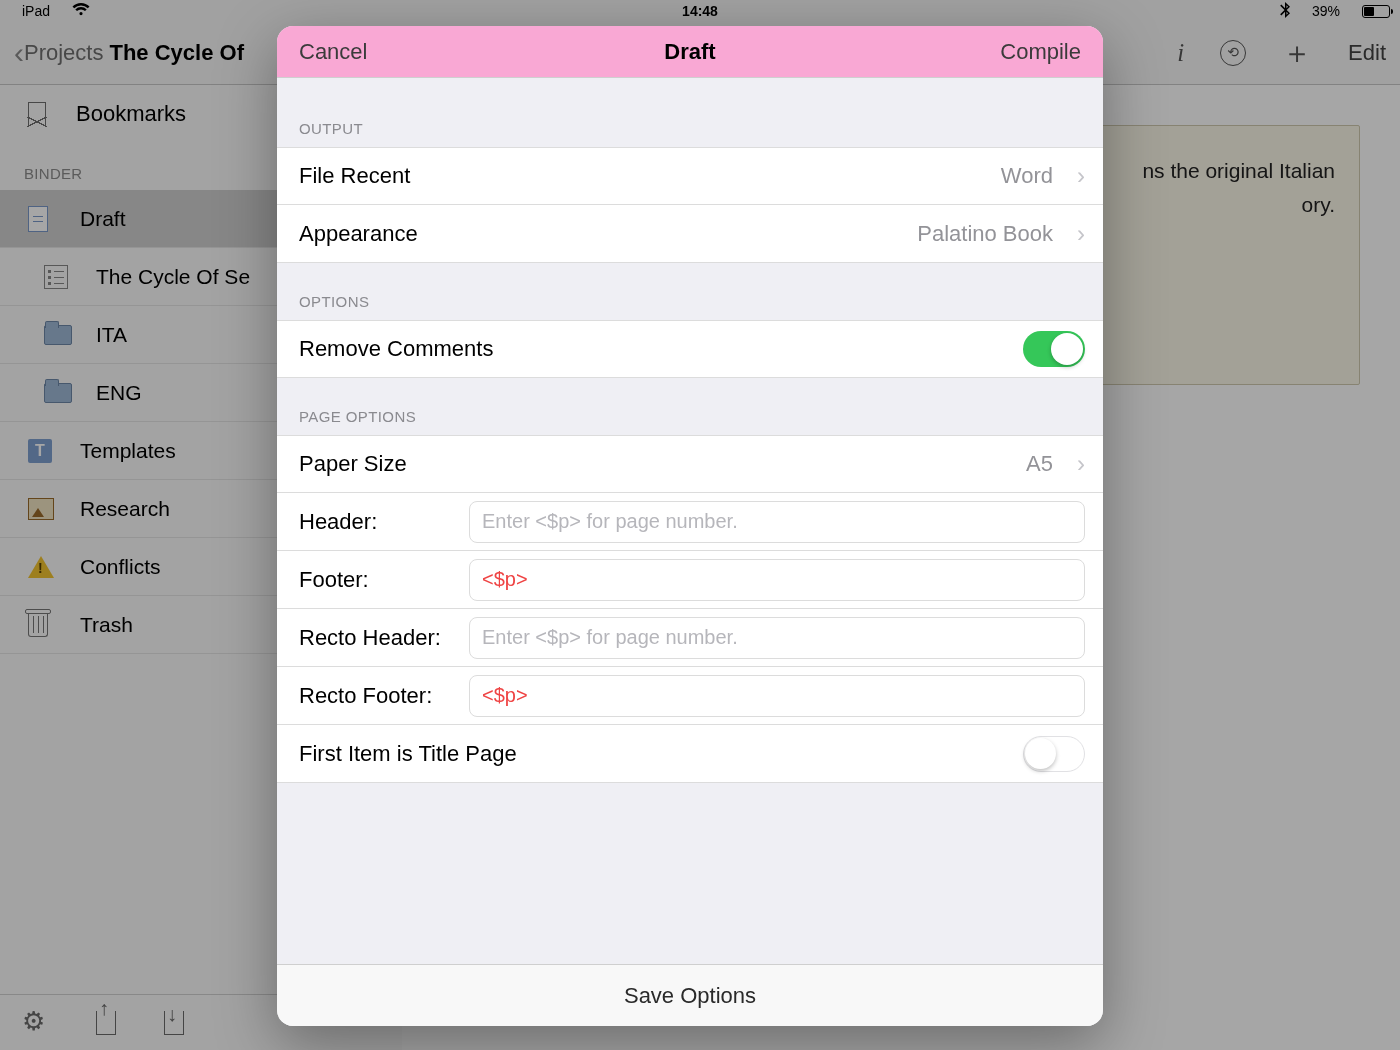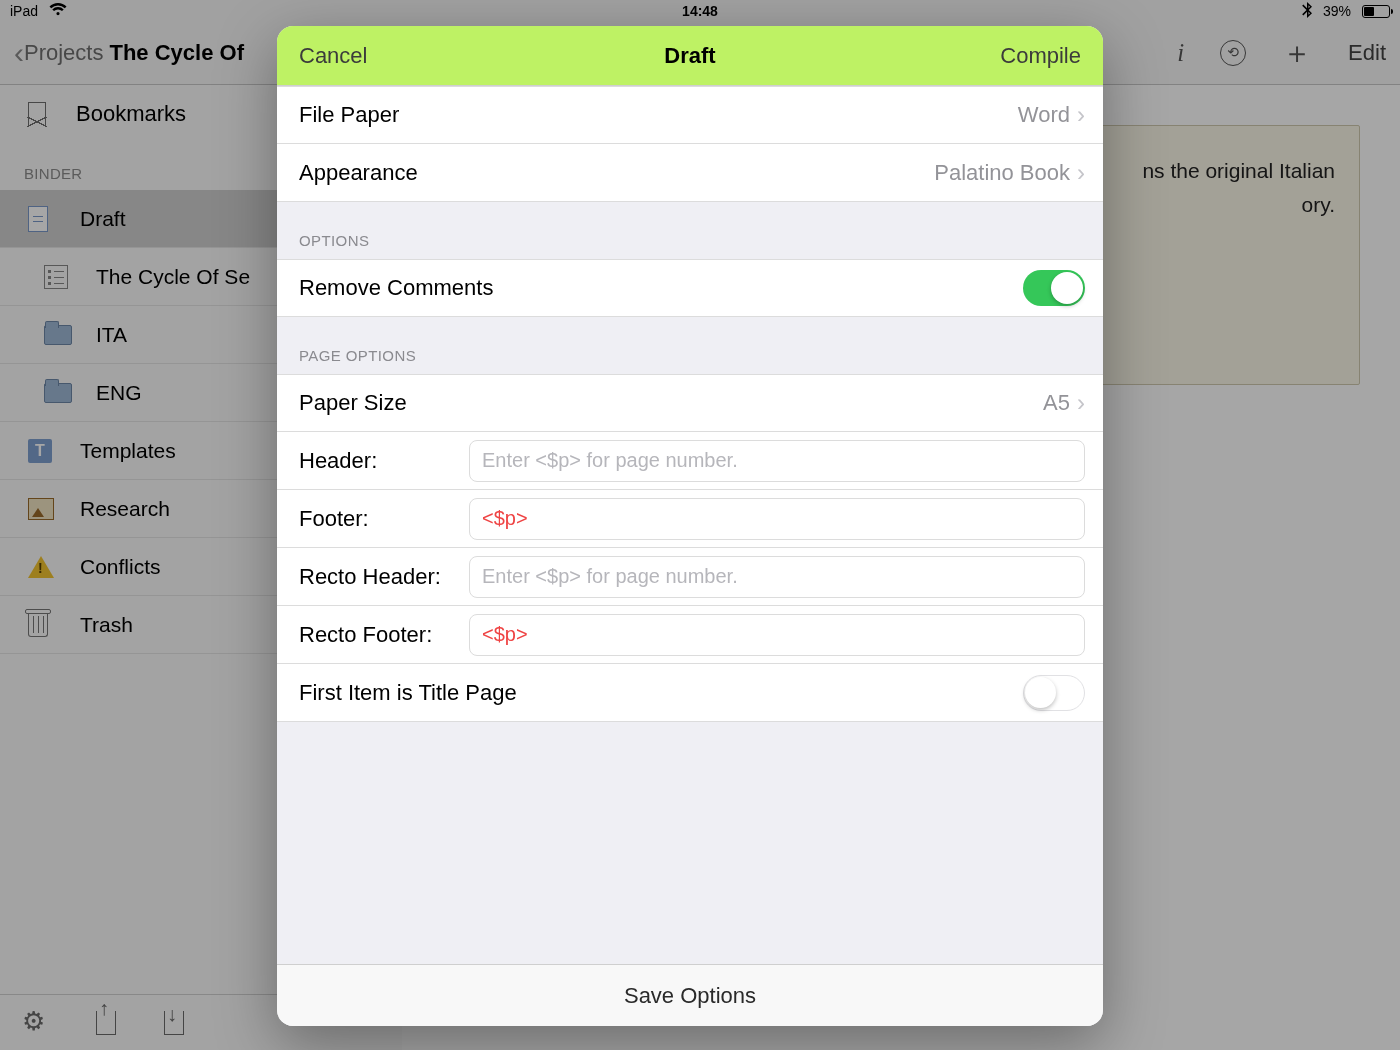--- a/index.html
+++ b/index.html
@@ -1,21 +1,21 @@
 <!DOCTYPE html>
 <html><head>
 <meta charset="utf-8">
 <style>
 * { box-sizing: border-box; margin: 0; padding: 0; }
 html, body { width: 1400px; height: 1050px; overflow: hidden; font-family: -apple-system, "Helvetica Neue", Arial, sans-serif; }
 body { background: #f7f7f7; position: relative; }
 
 
 .status-bar { height: 22px; display: flex; align-items: center; justify-content: space-between; padding: 0 10px; font-size: 14px; font-weight: 500; }
-.status-left, .status-right { display: flex; align-items: center; gap: 11px; }
+.status-left, .status-right { display: flex; align-items: center; gap: 22px; margin-left: 12px; }
 .status-center { position: absolute; left: 50%; transform: translateX(-50%); font-weight: 600; }
 .wifi-icon, .bt-icon { display: inline-block; }
 .battery-shell { display:inline-flex; align-items:center; }
 .battery { width: 28px; height: 13px; border: 1.3px solid #000; border-radius: 3px; position: relative; display:inline-block; }
 .battery::after { content:""; position:absolute; right:-4px; top:3px; width:2.5px; height:5px; background:#000; border-radius:0 2px 2px 0; }
 .battery-fill { position:absolute; left:1px; top:1px; bottom:1px; width:38%; background:#000; border-radius:1px; }
 
 
 .nav-bar { height: 63px; border-bottom: 1px solid #c8c8c8; display:flex; align-items:center; padding: 0 14px; background:#f8f8f8; }
 .nav-back { display:flex; align-items:center; color:#6f6f6f; font-size: 22px; }
@@ -43,30 +43,30 @@
 .sticky { position:absolute; right:40px; top:40px; width:680px; height:260px; background:#fbf7e9; border:1px solid #cfcab0; padding:28px 24px; font-size:21px; color:#222; line-height:1.6; border-radius:2px; }
 
 
 .bottom-bar { position:absolute; left:0; bottom:0; width:402px; height:56px; border-top:1px solid #d2d2d2; display:flex; align-items:center; gap:48px; padding-left:24px; color:#6a6a6a; background:#fafafa; }
 
 
 .dim { position:absolute; inset:0; background:rgba(0,0,0,.35); }
 
 
 .modal { position:absolute; left:277px; top:26px; width:826px; height:1000px; background:#efeff4; border-radius:16px; box-shadow: 0 18px 60px rgba(0,0,0,.35); display:flex; flex-direction:column; overflow:hidden; }
-.modal-header { height:60px; background:#bef264; border-bottom:1px solid #cfcfcf; display:flex; align-items:center; justify-content:space-between; padding:0 22px; }
+.modal-header { height:52px; background:#f9a8d4; border-bottom:1px solid #cfcfcf; display:flex; align-items:center; justify-content:space-between; padding:0 22px; }
 .mh-btn { font-size:22px; color:#3b3b3b; }
 .mh-title { font-size:22px; font-weight:700; position:absolute; left:50%; transform:translateX(-50%); }
 .modal-body { flex:1; overflow:auto; }
 .group-header { font-size:15px; color:#8a8a8f; padding: 30px 0 10px 22px; letter-spacing:.4px; }
 .group-header.first { padding-top: 42px; }
 .cell { background:#fff; border-top:1px solid #dcdcdc; border-bottom:1px solid #dcdcdc; display:flex; align-items:center; padding: 0 18px 0 22px; min-height:58px; font-size:22px; }
 .cell + .cell { border-top: none; }
 .cell .label { flex: 0 0 auto; }
-.cell .val { margin-left:auto; color:#939398; font-size:22px; display:flex; align-items:center; gap:7px; }
+.cell .val { margin-left:auto; color:#939398; font-size:22px; display:flex; align-items:center; gap:24px; }
 .disclosure { color:#c5c5ca; font-size:24px; font-weight:300; }
 .cell.input-row { padding-right:18px; }
 .cell.input-row .label { width: 170px; }
 .cell.input-row input { flex:1; height:42px; border:1px solid #dcdcdc; border-radius:8px; padding: 0 12px; font-size:20px; color:#ef4444; background:#fff; outline:none; }
 .cell.input-row input::placeholder { color:#b6b6bb; }
 
 
 .toggle { width:62px; height:36px; border-radius:20px; position:relative; }
 .toggle.on { background:#35c759; }
 .toggle.off { background:#fff; border:1.5px solid #e1e1e4; }
@@ -230,22 +230,23 @@
 
 <div class="dim"></div>
 
 <div class="modal">
   <div class="modal-header">
     <span class="mh-btn">Cancel</span>
     <span class="mh-title">Draft</span>
     <span class="mh-btn">Compile</span>
   </div>
   <div class="modal-body">
-    <div class="cell">
-      <span class="label">File Paper</span>
+    <div class="group-header first">OUTPUT</div>
+    <div class="cell">
+      <span class="label">File Recent</span>
       <span class="val">
           <span>Word</span>
           <span class="disclosure">›</span>
         </span>
     </div>
     <div class="cell">
       <span class="label">Appearance</span>
       <span class="val">
           <span>Palatino Book</span>
           <span class="disclosure">›</span>

